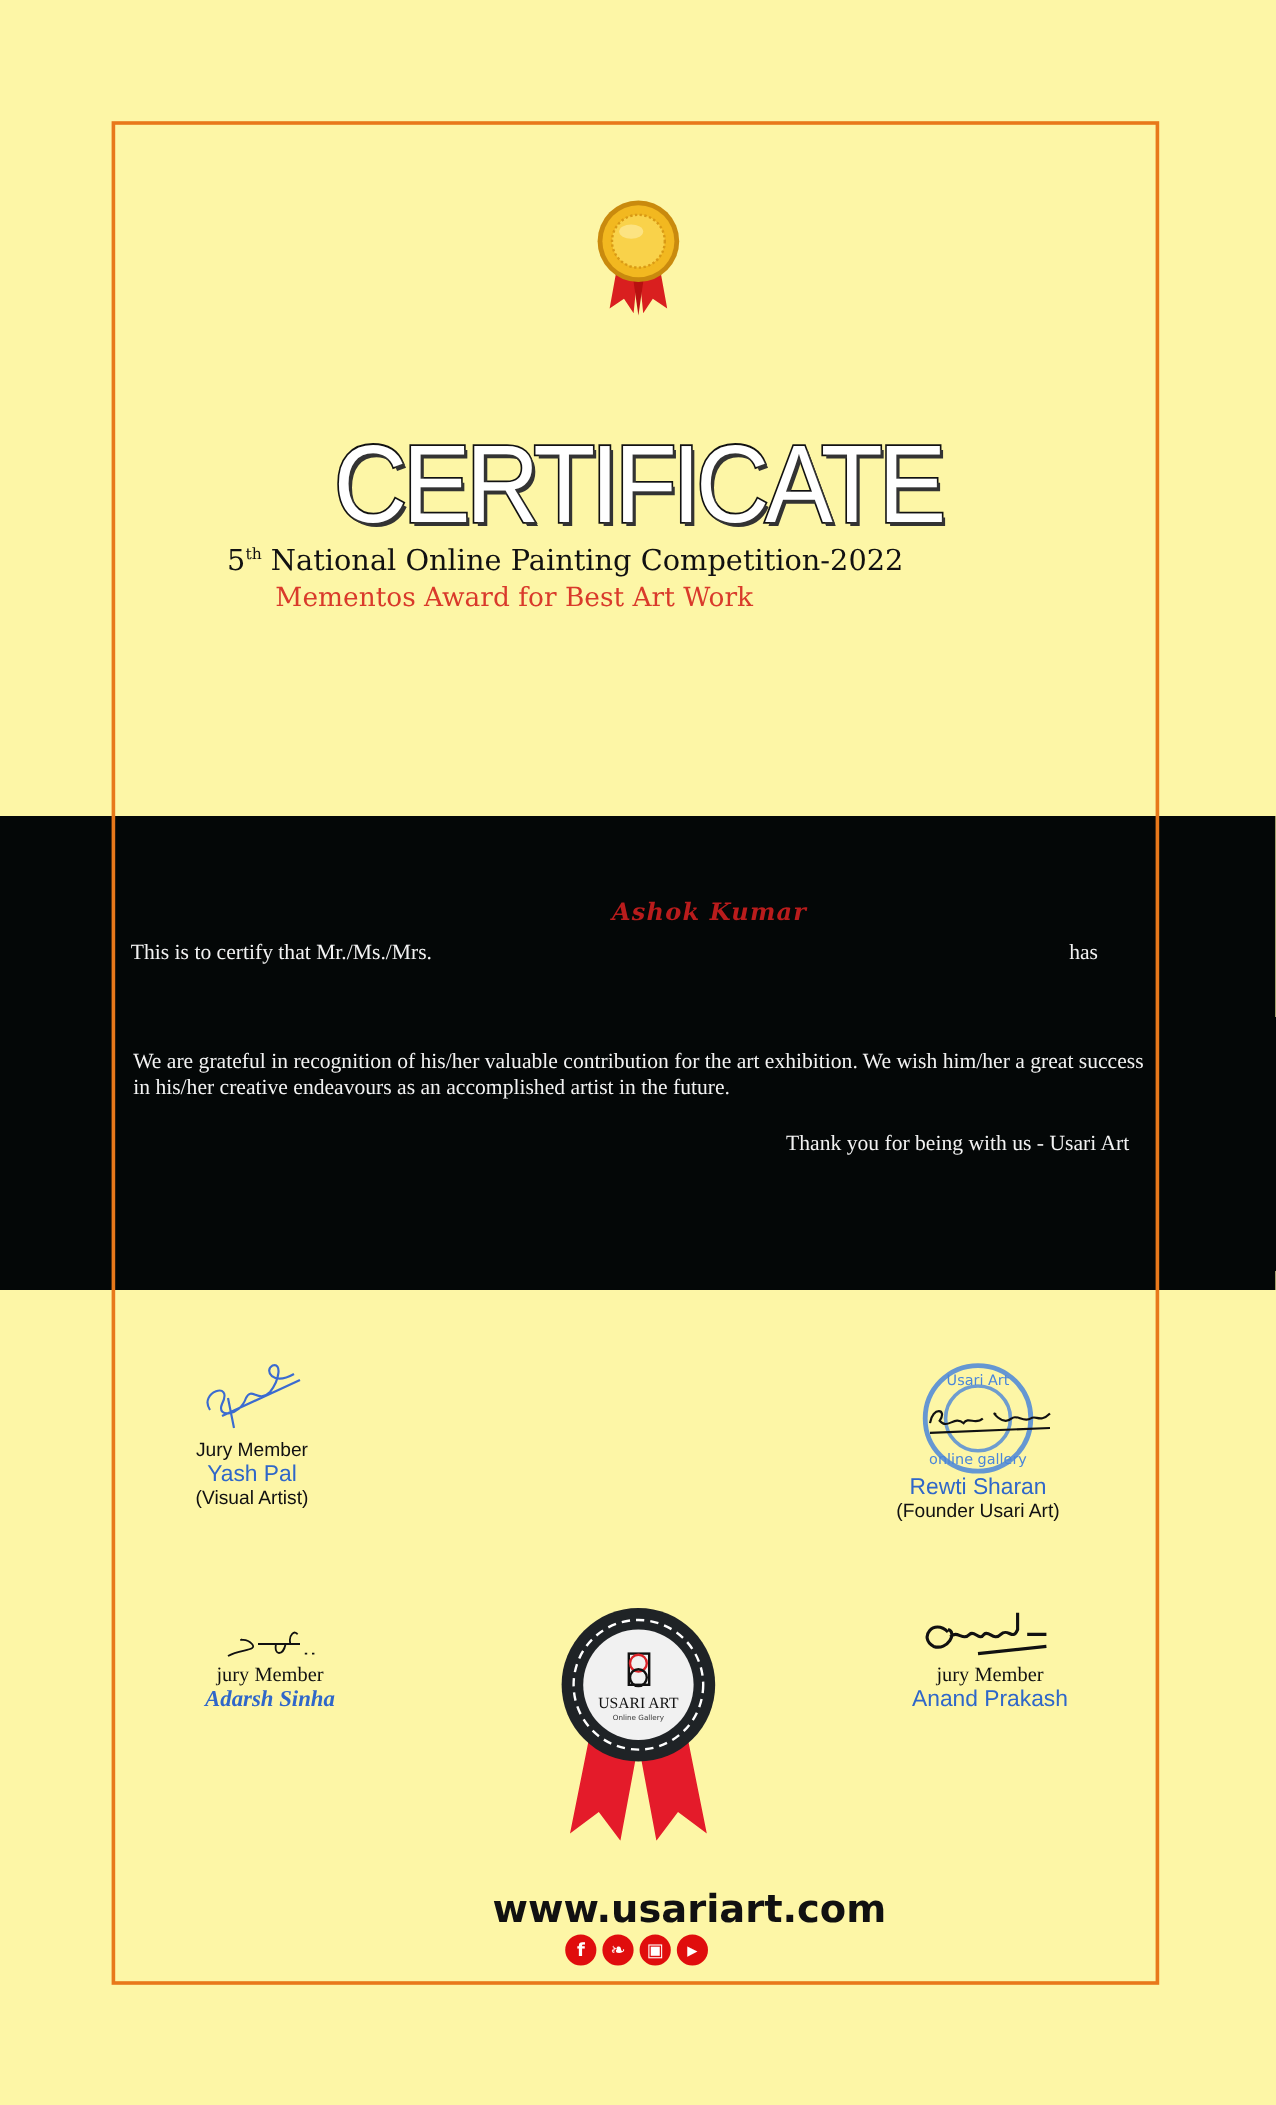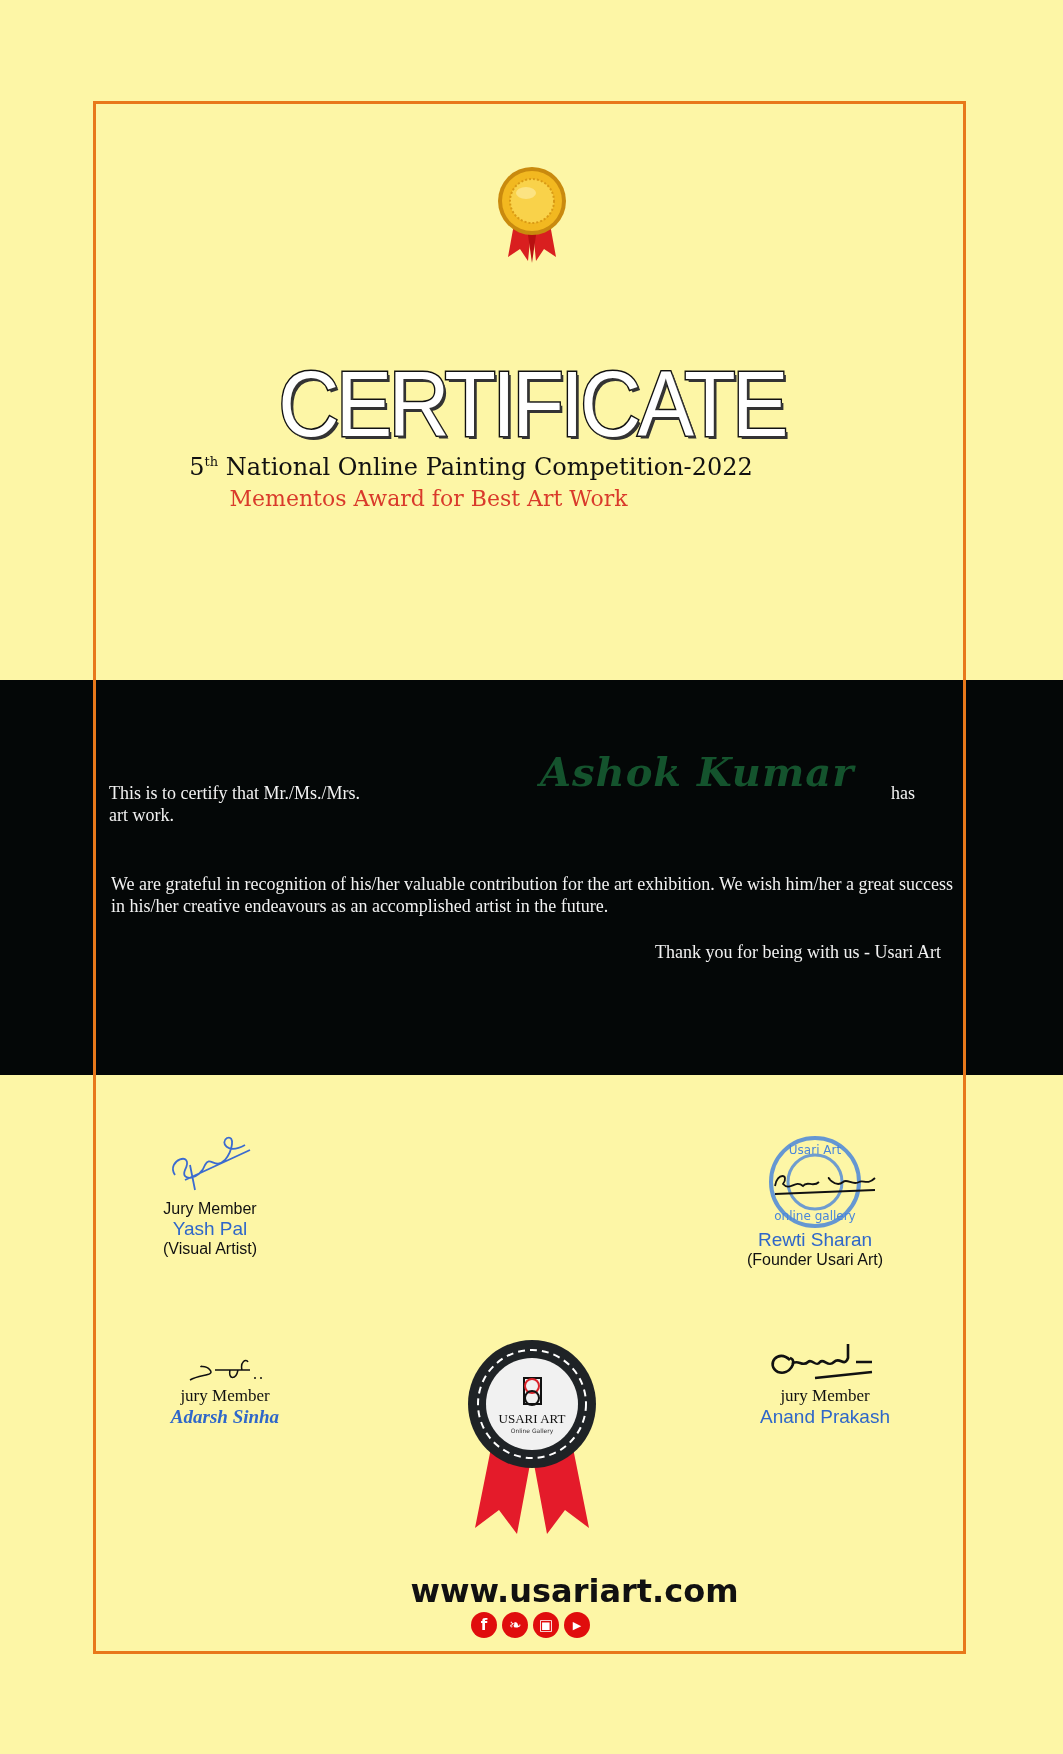--- a/index.html
+++ b/index.html
@@ -12,22 +12,22 @@
   .title { position:absolute; left:0; width:1063px; top:358px; text-align:center;
            font-family:"Liberation Sans", sans-serif; font-size:92px; letter-spacing:-4px;
            color:#ffffff; font-weight:400; transform:scaleX(0.92);
            -webkit-text-stroke:3px #111; paint-order:stroke fill;
            text-shadow:3px 3px 0 #333; line-height:1; }
   .subtitle { position:absolute; left:0; width:942px; top:453px; text-align:center;
               font-family:"DejaVu Serif", serif; font-size:24px; color:#111; }
   .subtitle sup { font-size:13px; }
   .award { position:absolute; left:0; width:857px; top:486px; text-align:center;
            font-family:"DejaVu Serif", serif; font-size:22px; color:#d93a2b; }
-  .recipient { position:absolute; left:540px; top:748px; font-family:"DejaVu Serif", serif;
-               font-style:italic; font-weight:bold; font-size:40px; color:#14532d; letter-spacing:1px; }
+  .recipient { position:absolute; left:510px; top:748px; font-family:"DejaVu Serif", serif;
+               font-style:italic; font-weight:bold; font-size:20px; color:#b91c1c; letter-spacing:1px; }
   .body-text { position:absolute; color:#f2f2f2; font-family:"Liberation Serif", serif; font-size:18px; line-height:22px; }
   .p1 { left:109px; top:782px; width:850px; }
   .p1 .has { position:absolute; left:782px; top:0; }
   .p2 { left:111px; top:873px; width:850px; }
   .thanks { position:absolute; right:122px; top:942px; color:#f2f2f2; font-family:Liberation Serif, serif; font-size:18px; }
   .sig-block { position:absolute; text-align:center; }
   .sig-role { font-family:"Liberation Sans", sans-serif; font-size:16px; color:#111; }
   .sig-role.serif { font-family:"Liberation Serif", serif; font-size:17px; }
   .sig-name { font-family:"Liberation Sans", sans-serif; font-size:19px; color:#2f67c9; }
   .sig-name.serif { font-family:"Liberation Serif", serif; font-weight:bold;font-style:italic; }
@@ -63,21 +63,20 @@
 
 <div class="award">Mementos Award for Best Art Work</div>
 
 <div class="recipient">Ashok Kumar</div>
 
 <div class="body-text p1">
   <div style="position:relative;">
     <span>This is to certify that Mr./Ms./Mrs.</span>
     <span class="has">has</span>
   </div>
-  <div>art work.</div>
 </div>
 
 <div class="body-text p2">We are grateful in recognition of his/her valuable contribution for the art exhibition. We wish him/her a great success in his/her creative endeavours as an accomplished artist in the future.</div>
 
 <div class="thanks">Thank you for being with us - Usari Art</div>
 
 <div class="sig-block" style="left:150px; top:1120px; width:120px;">
   <svg class="sig-svg" width="110" height="80" viewBox="0 0 110 80">
     <path d="M20,55 C10,40 40,30 30,50 C25,62 45,60 50,45 C55,35 60,50 70,40 C78,30 80,15 72,18 C65,22 72,35 90,25 M35,45 L40,70 M30,60 L95,30" fill="none" stroke="#3b6bd0" stroke-width="1.8"></path>
   </svg>

